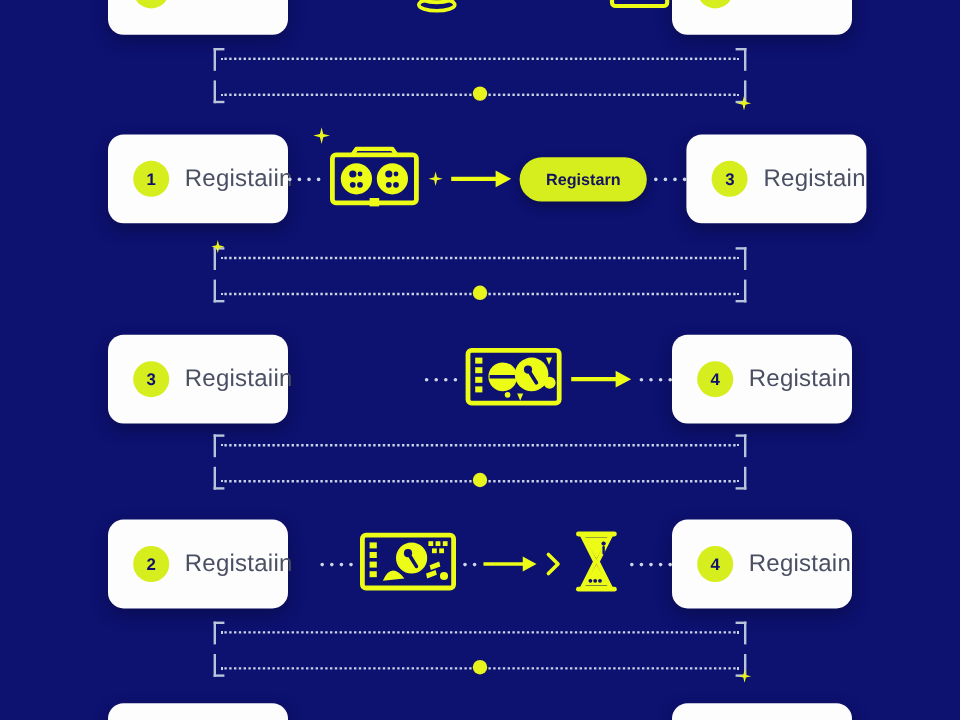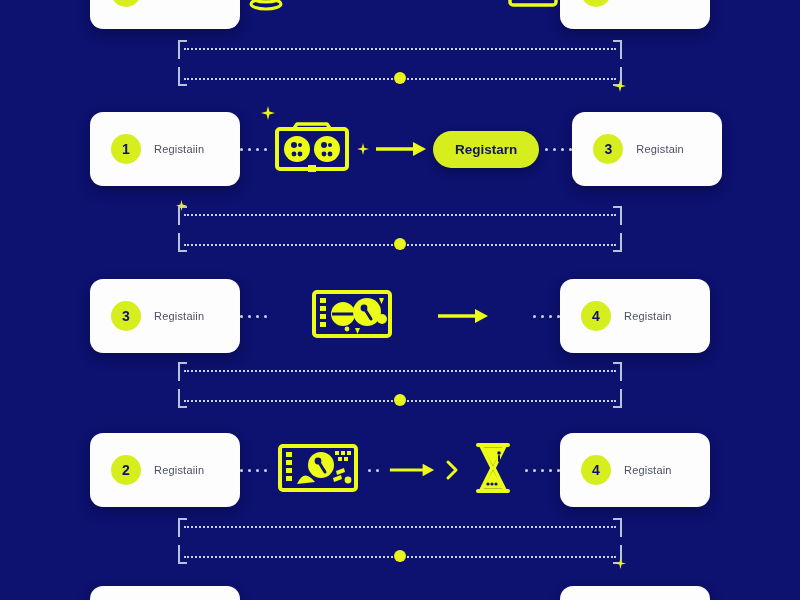--- a/index.html
+++ b/index.html
@@ -30,26 +30,26 @@
     flex:0 0 auto;
   }
   .badge{
     width:30px;height:30px;border-radius:50%;
     background:#d6ee1e;color:#10106d;
     font-size:14px;font-weight:bold;
     display:flex;align-items:center;justify-content:center;
     flex:0 0 auto;
   }
   .card-label{
-    color:#4a4f63;font-size:11px;letter-spacing:.2px;white-space:nowrap;
+    color:#4a4f63;font-size:20px;letter-spacing:.2px;white-space:nowrap;
   }
 
   
   .middle{
-    flex:1 1 auto;display:flex;align-items:center;justify-content:space-between;
+    flex:1 1 auto;display:flex;align-items:center;justify-content:flex-end;
     gap:6px;height:74px;position:relative;
   }
 
   .dots{
     display:flex;align-items:center;gap:5px;flex:0 0 auto;
   }
   .dots i{
     display:block;width:3px;height:3px;border-radius:50%;
     background:#cfd6e6;
   }

